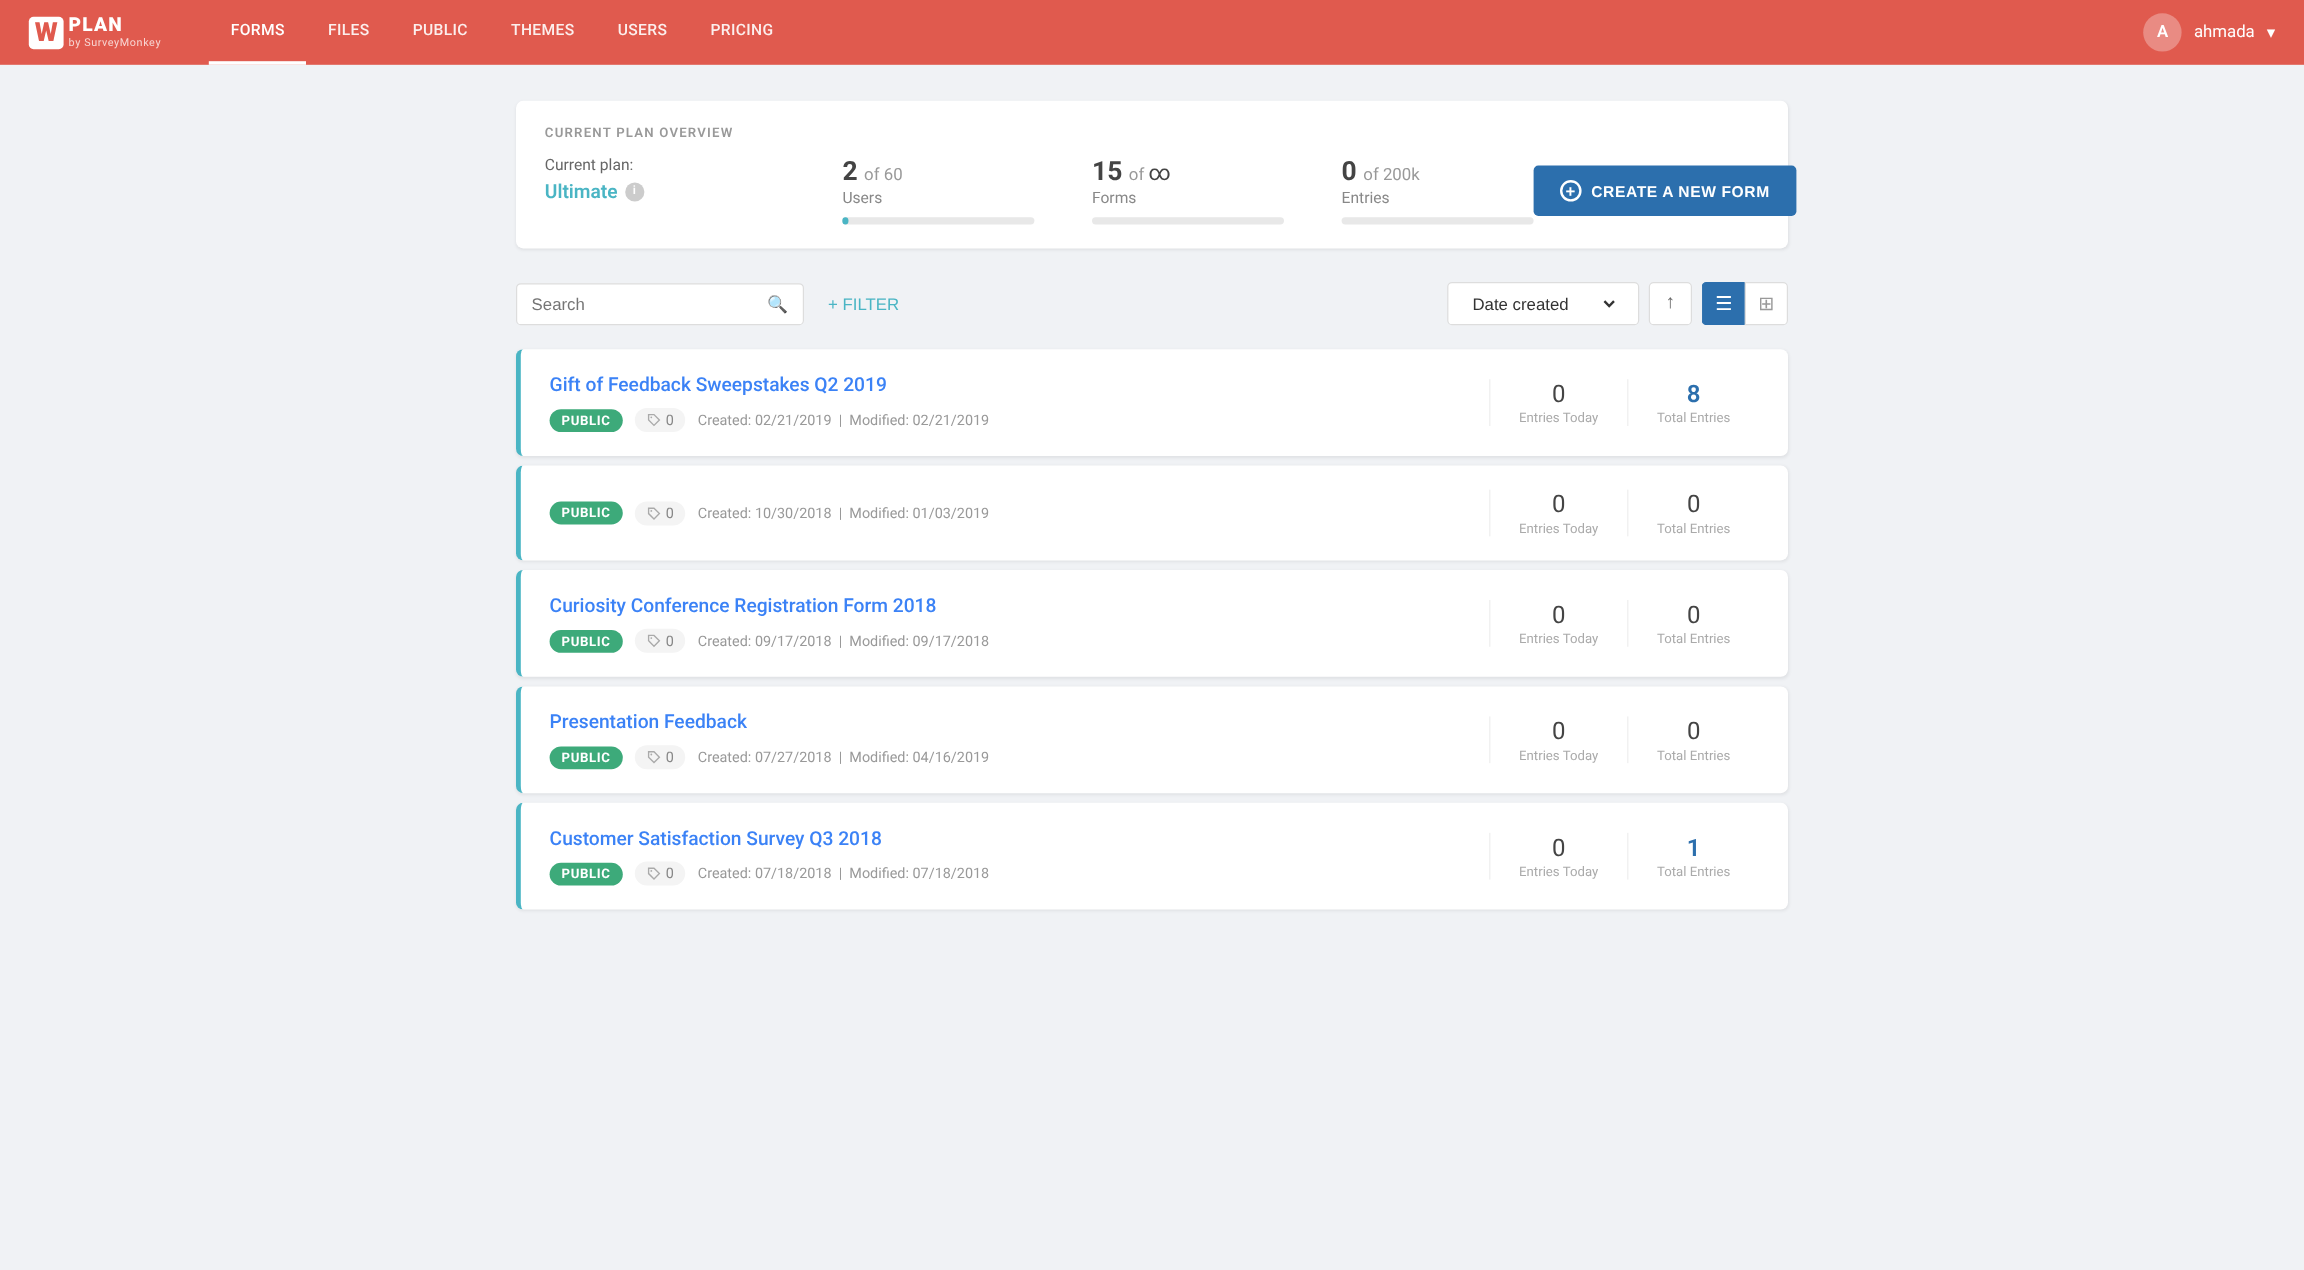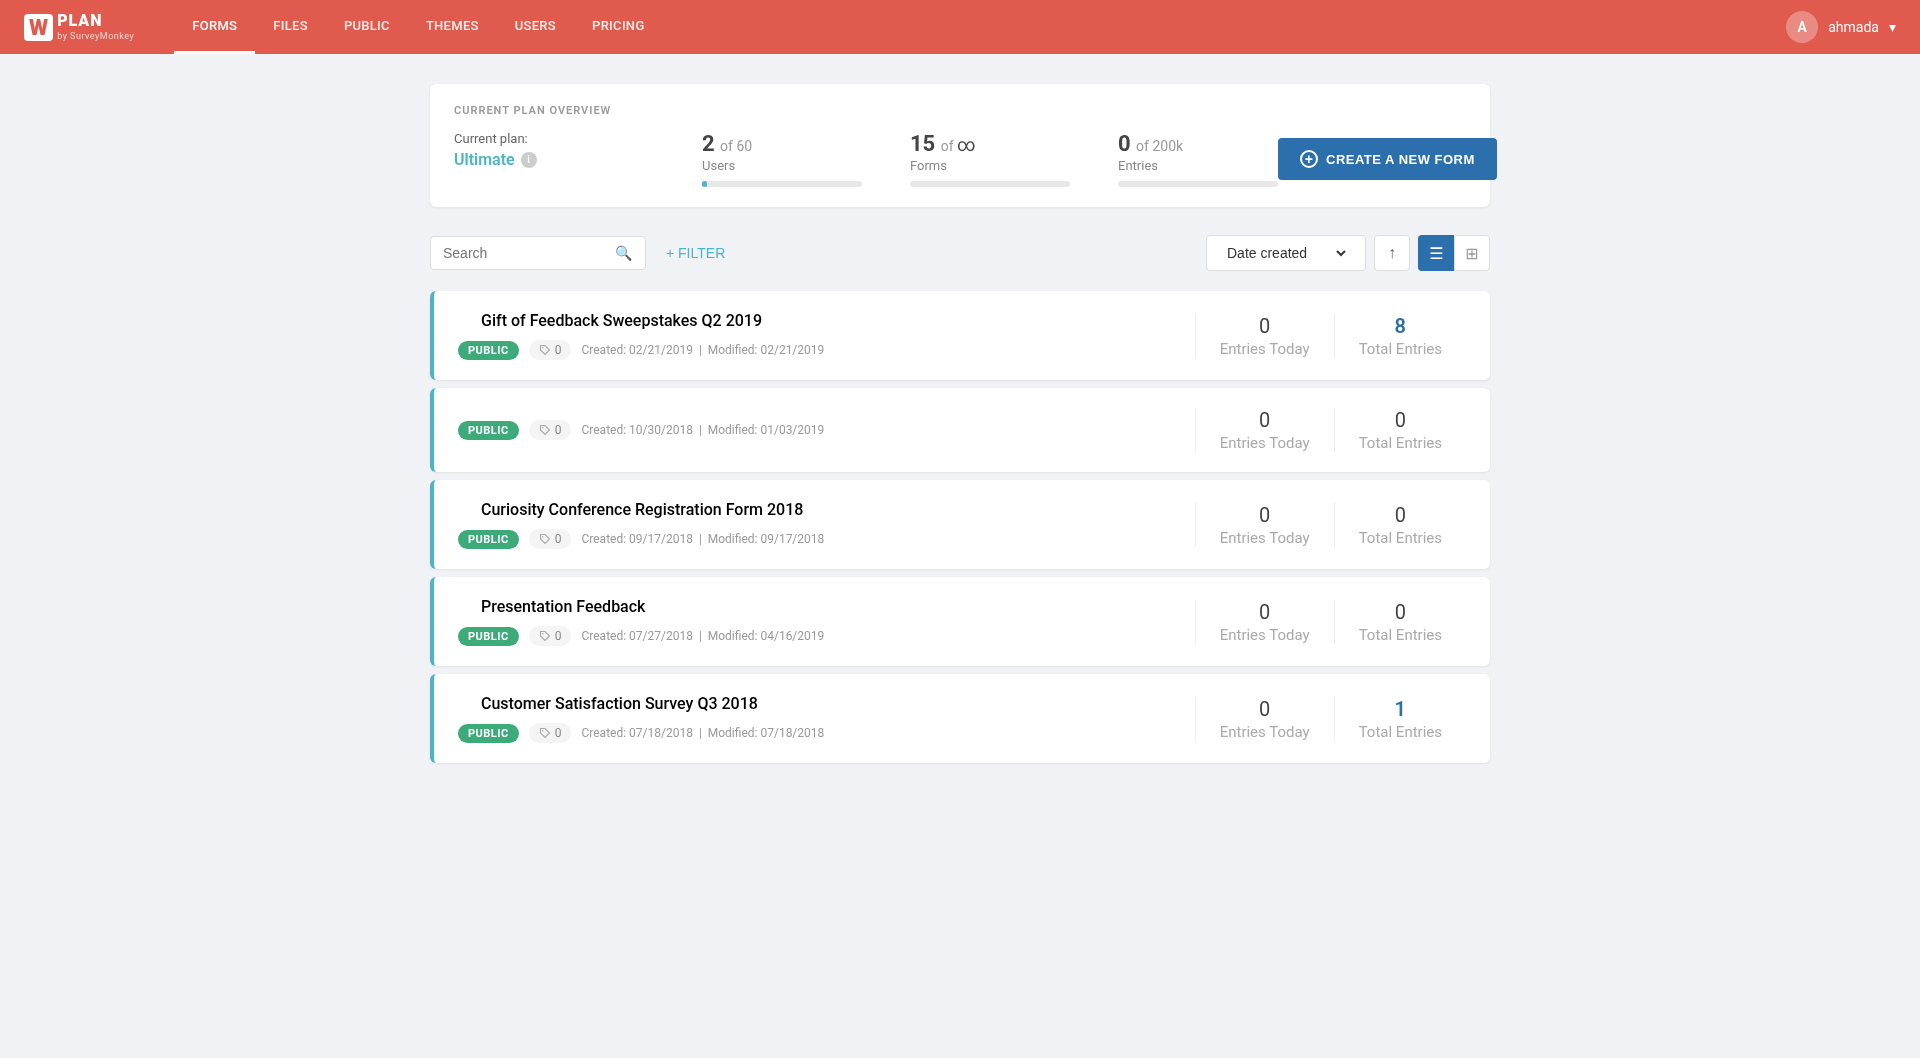--- a/index.html
+++ b/index.html
@@ -234,21 +234,21 @@
       margin-bottom: 20px;
     }
     .search-box {
       display: flex;
       align-items: center;
       background: white;
       border: 1px solid #ddd;
       border-radius: 4px;
       padding: 8px 12px;
       gap: 8px;
-      width: 216px;
+      width: 240px;
     }
     .search-box input {
       border: none;
       outline: none;
       font-size: 14px;
       color: #333;
       width: 100%;
       background: transparent;
     }
     .search-icon-svg {
@@ -343,28 +343,27 @@
       box-shadow: 0 1px 3px rgba(0,0,0,0.07);
       display: flex;
       align-items: center;
       padding: 20px 24px;
       gap: 16px;
     }
     .form-card-info {
       flex: 1;
     }
     .form-card-name {
-      color: #000000;
+      color: #3b82f6;
       font-size: 16px;
       font-weight: 500;
       text-decoration: none;
       margin-bottom: 10px;
       display: block;
       cursor: pointer;
-      margin-left: 23px;
     }
     .form-card-meta {
       display: flex;
       align-items: center;
       gap: 10px;
     }
     .tag-public {
       background: #3daa7a;
       color: white;
       font-size: 11px;
@@ -401,21 +400,21 @@
       font-size: 20px;
       font-weight: 400;
       color: #444;
       display: block;
     }
     .form-stat-value.has-entries {
       color: #2c6fad;
       font-weight: 600;
     }
     .form-stat-label {
-      font-size: 15px;
+      font-size: 11px;
       color: #aaa;
       display: block;
       margin-top: 2px;
     }
 
     
     .infinity { font-size: 18px; }
   </style>
 </head>
 <body>

